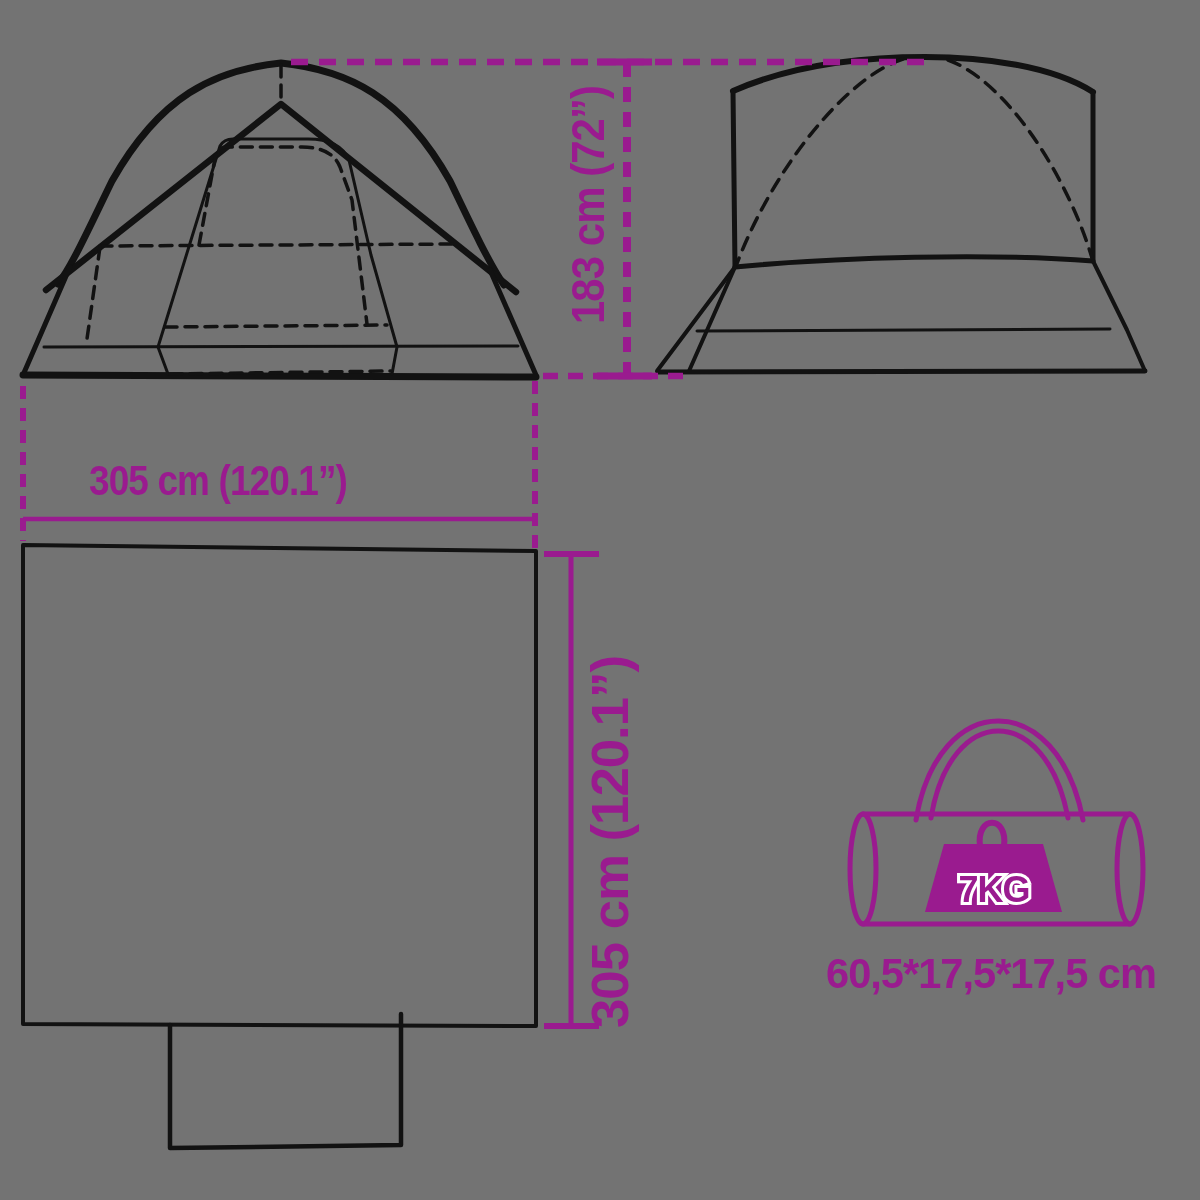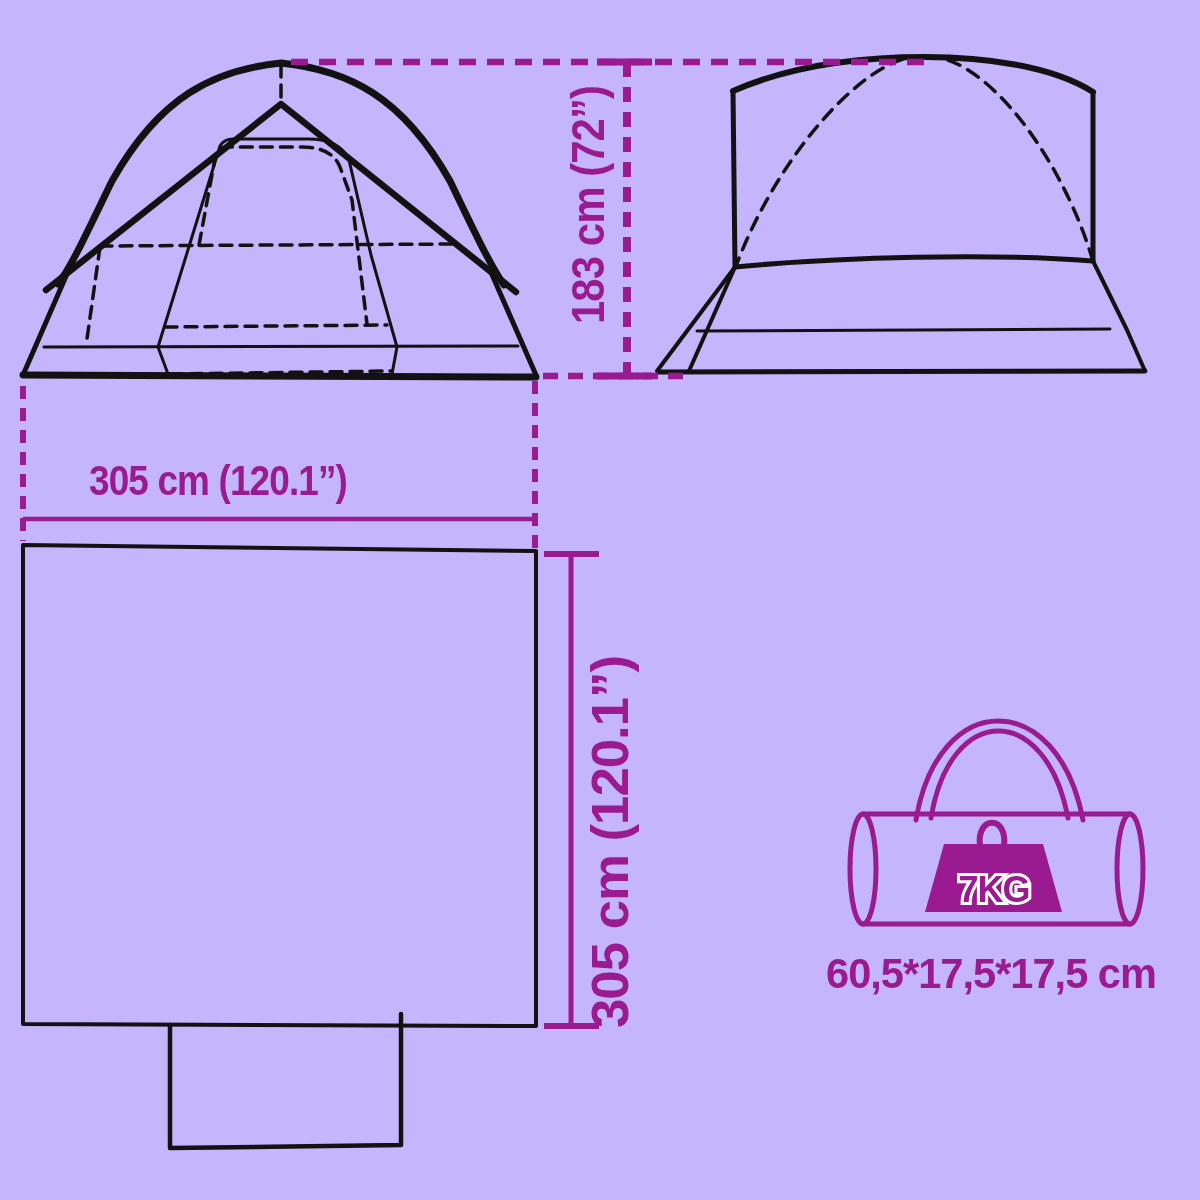--- a/index.html
+++ b/index.html
@@ -1,19 +1,19 @@
 <!DOCTYPE html>
 <html><head>
 <meta charset="utf-8">
 <style>
   html,body{margin:0;padding:0;background:#ffffff;}
   .stage{
     position:relative;
     width:1200px;height:1200px;
-    background:#c4b5fd;
+    background:#737373;
     font-family:"Liberation Sans", sans-serif;
     overflow:hidden;
   }
   svg{display:block;width:1200px;height:1200px;}
   .dim-text{
     font-weight:700;
     letter-spacing:-1px;
   }
 </style>
 </head>

